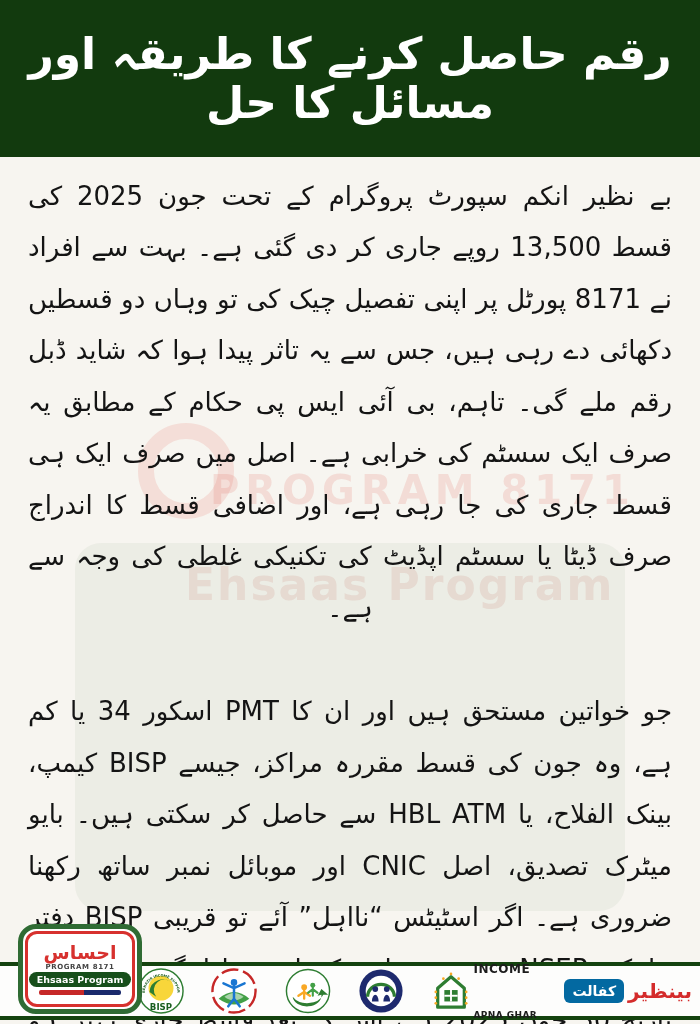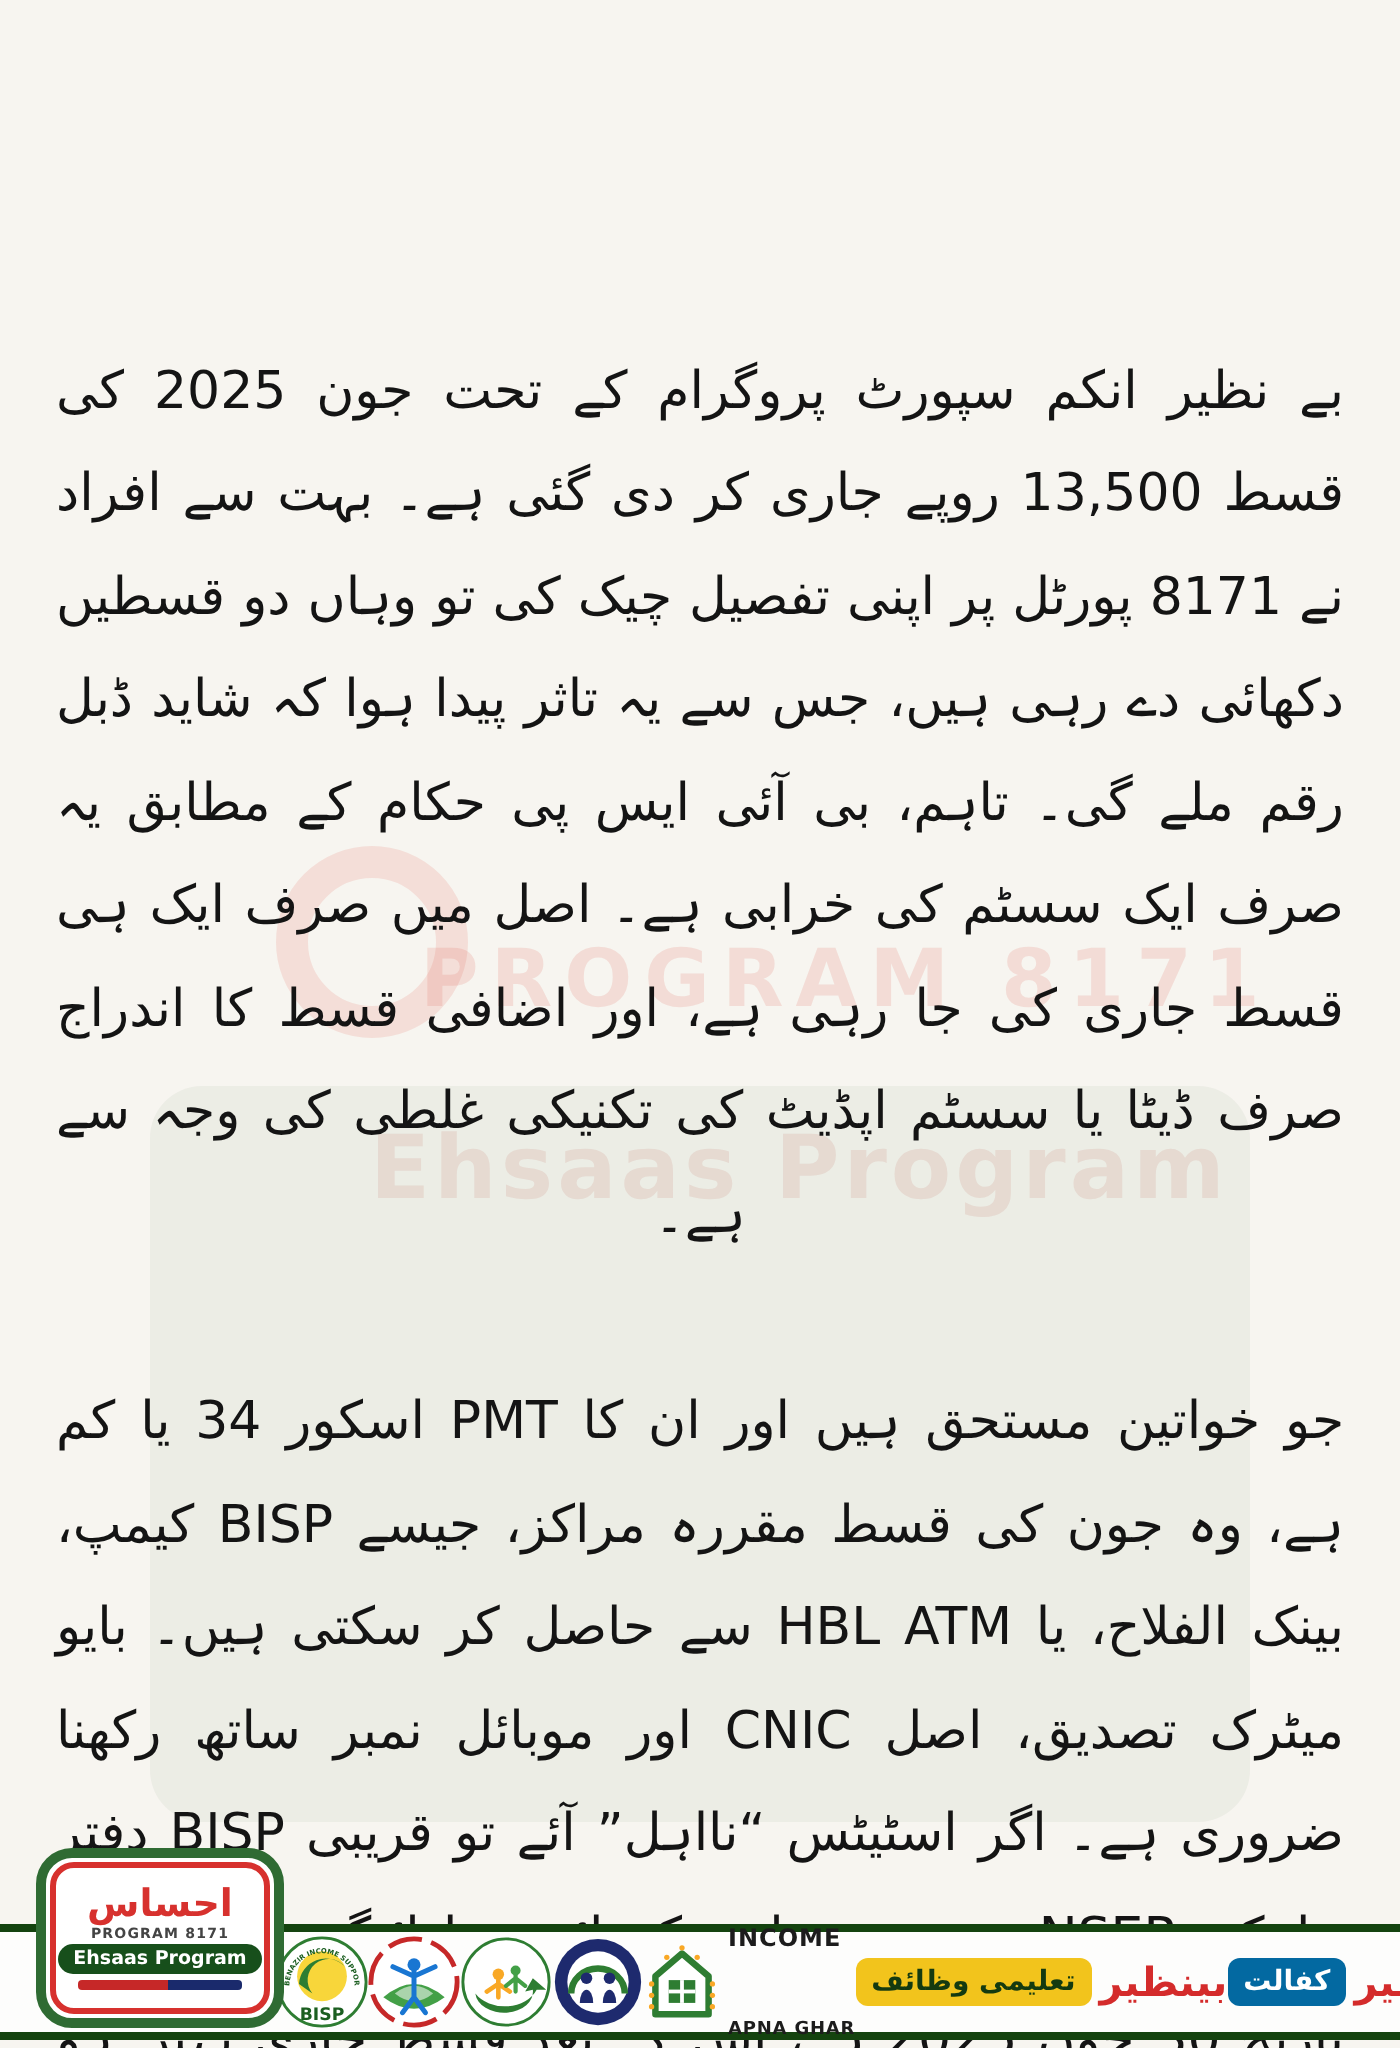--- a/index.html
+++ b/index.html
@@ -91,20 +91,23 @@
     width:78%;height:5px;border-radius:2px;margin-top:2px;
     background:linear-gradient(90deg,#c62828 0 55%,#1a2a6c 55% 100%);
   }
   svg{display:block;}
 </style>
 </head>
 <body>
 
 <div class="page">
 
+  <header class="banner">
+    <h1>رقم حاصل کرنے کا طریقہ اور مسائل کا حل</h1>
+  </header>
 
   <main class="content">
 
     <div class="watermark">
       <div class="wm-ring"></div>
       <div class="wm-line1">PROGRAM 8171</div>
       <div class="wm-card"></div>
       <div class="wm-line2">Ehsaas Program</div>
     </div>
 
@@ -188,24 +191,20 @@
             <circle cx="20" cy="3" r="1.4"></circle>
             <circle cx="28" cy="8" r="1.4"></circle>
         </g>
       </svg>
       <span class="roshan-text">
         <span class="r1">INCOME</span>
         <span class="r2">APNA GHAR</span>
       </span>
     </div>
 
-    <div class="logo-item">
-      <span class="badge-pill badge-yellow">تعلیمی وظائف</span>
-      <span class="benazir-label">بینظیر</span>
-    </div>
 
     <div class="logo-item">
       <span class="badge-pill badge-green">کفالت</span>
       <span class="benazir-label">بینظیر</span>
     </div>
 
   </footer>
 </div>
 
 </body></html>

